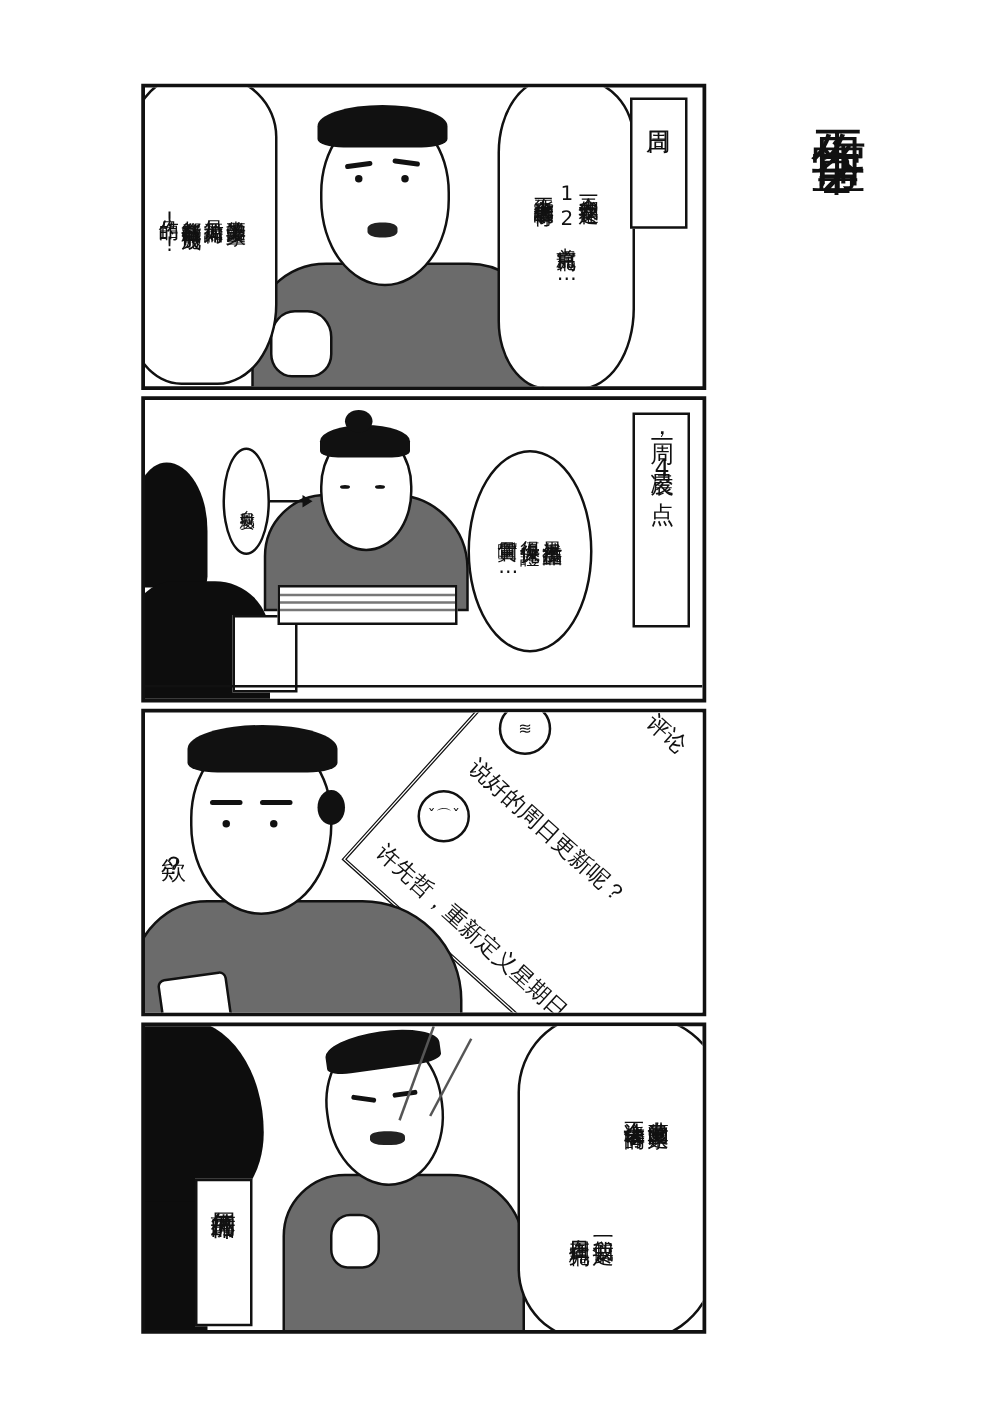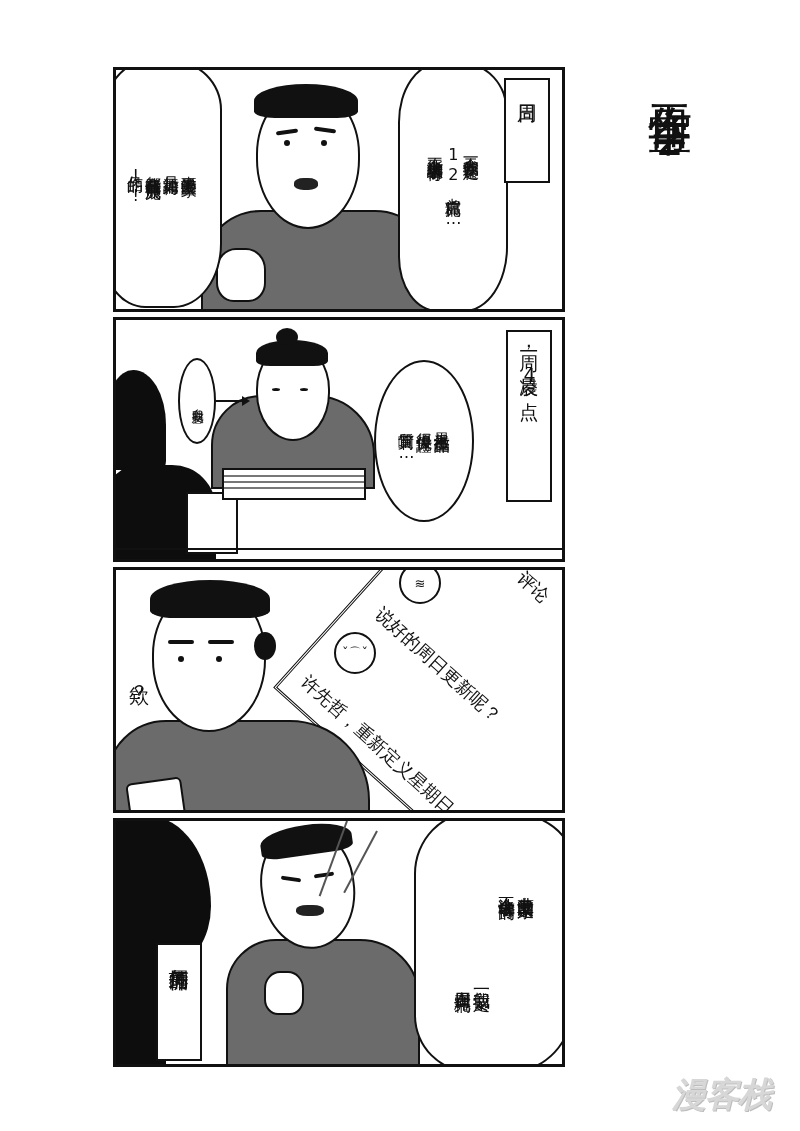--- a/index.html
+++ b/index.html
@@ -175,14 +175,13 @@
         <div class="vtext" style="font-size:17px;margin-top:95px;">我们一定要
 在周日完稿！</div>
       </div>
     </div>
 
     <div class="caption" style="left:40px;top:122px;width:46px;height:118px;">
       <div class="vtext">每周的循环</div>
     </div>
   </div>
 
-  <div class="watermark">漫客栈</div>
 </div>
 
 </body></html>

